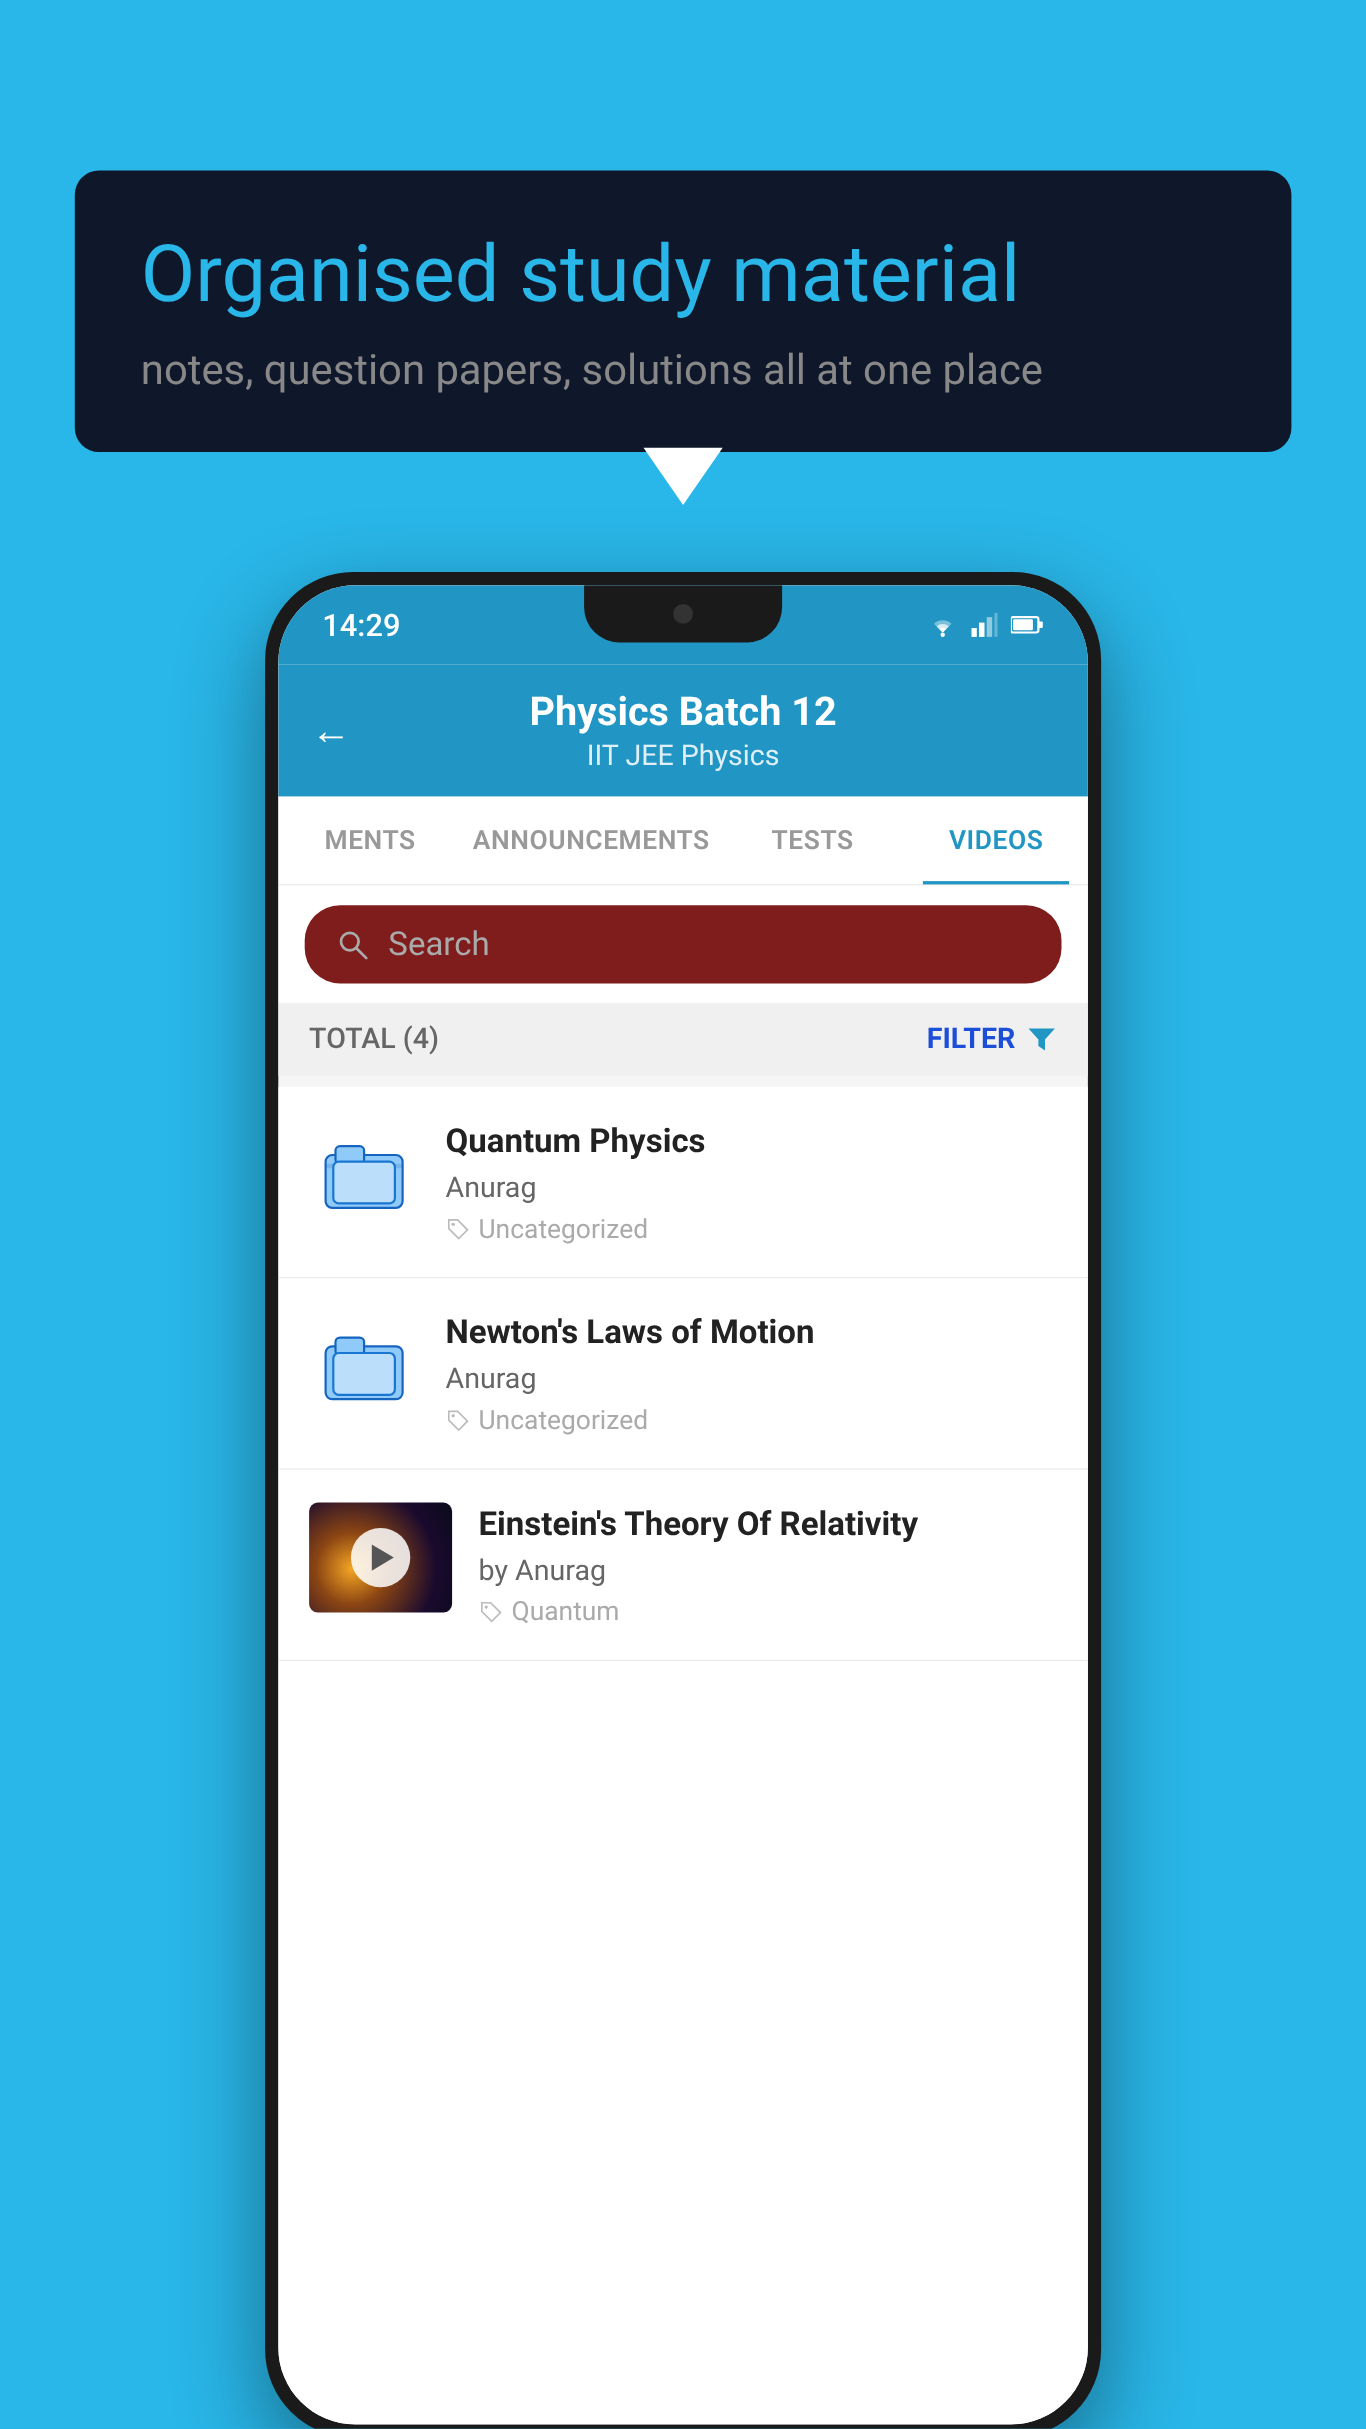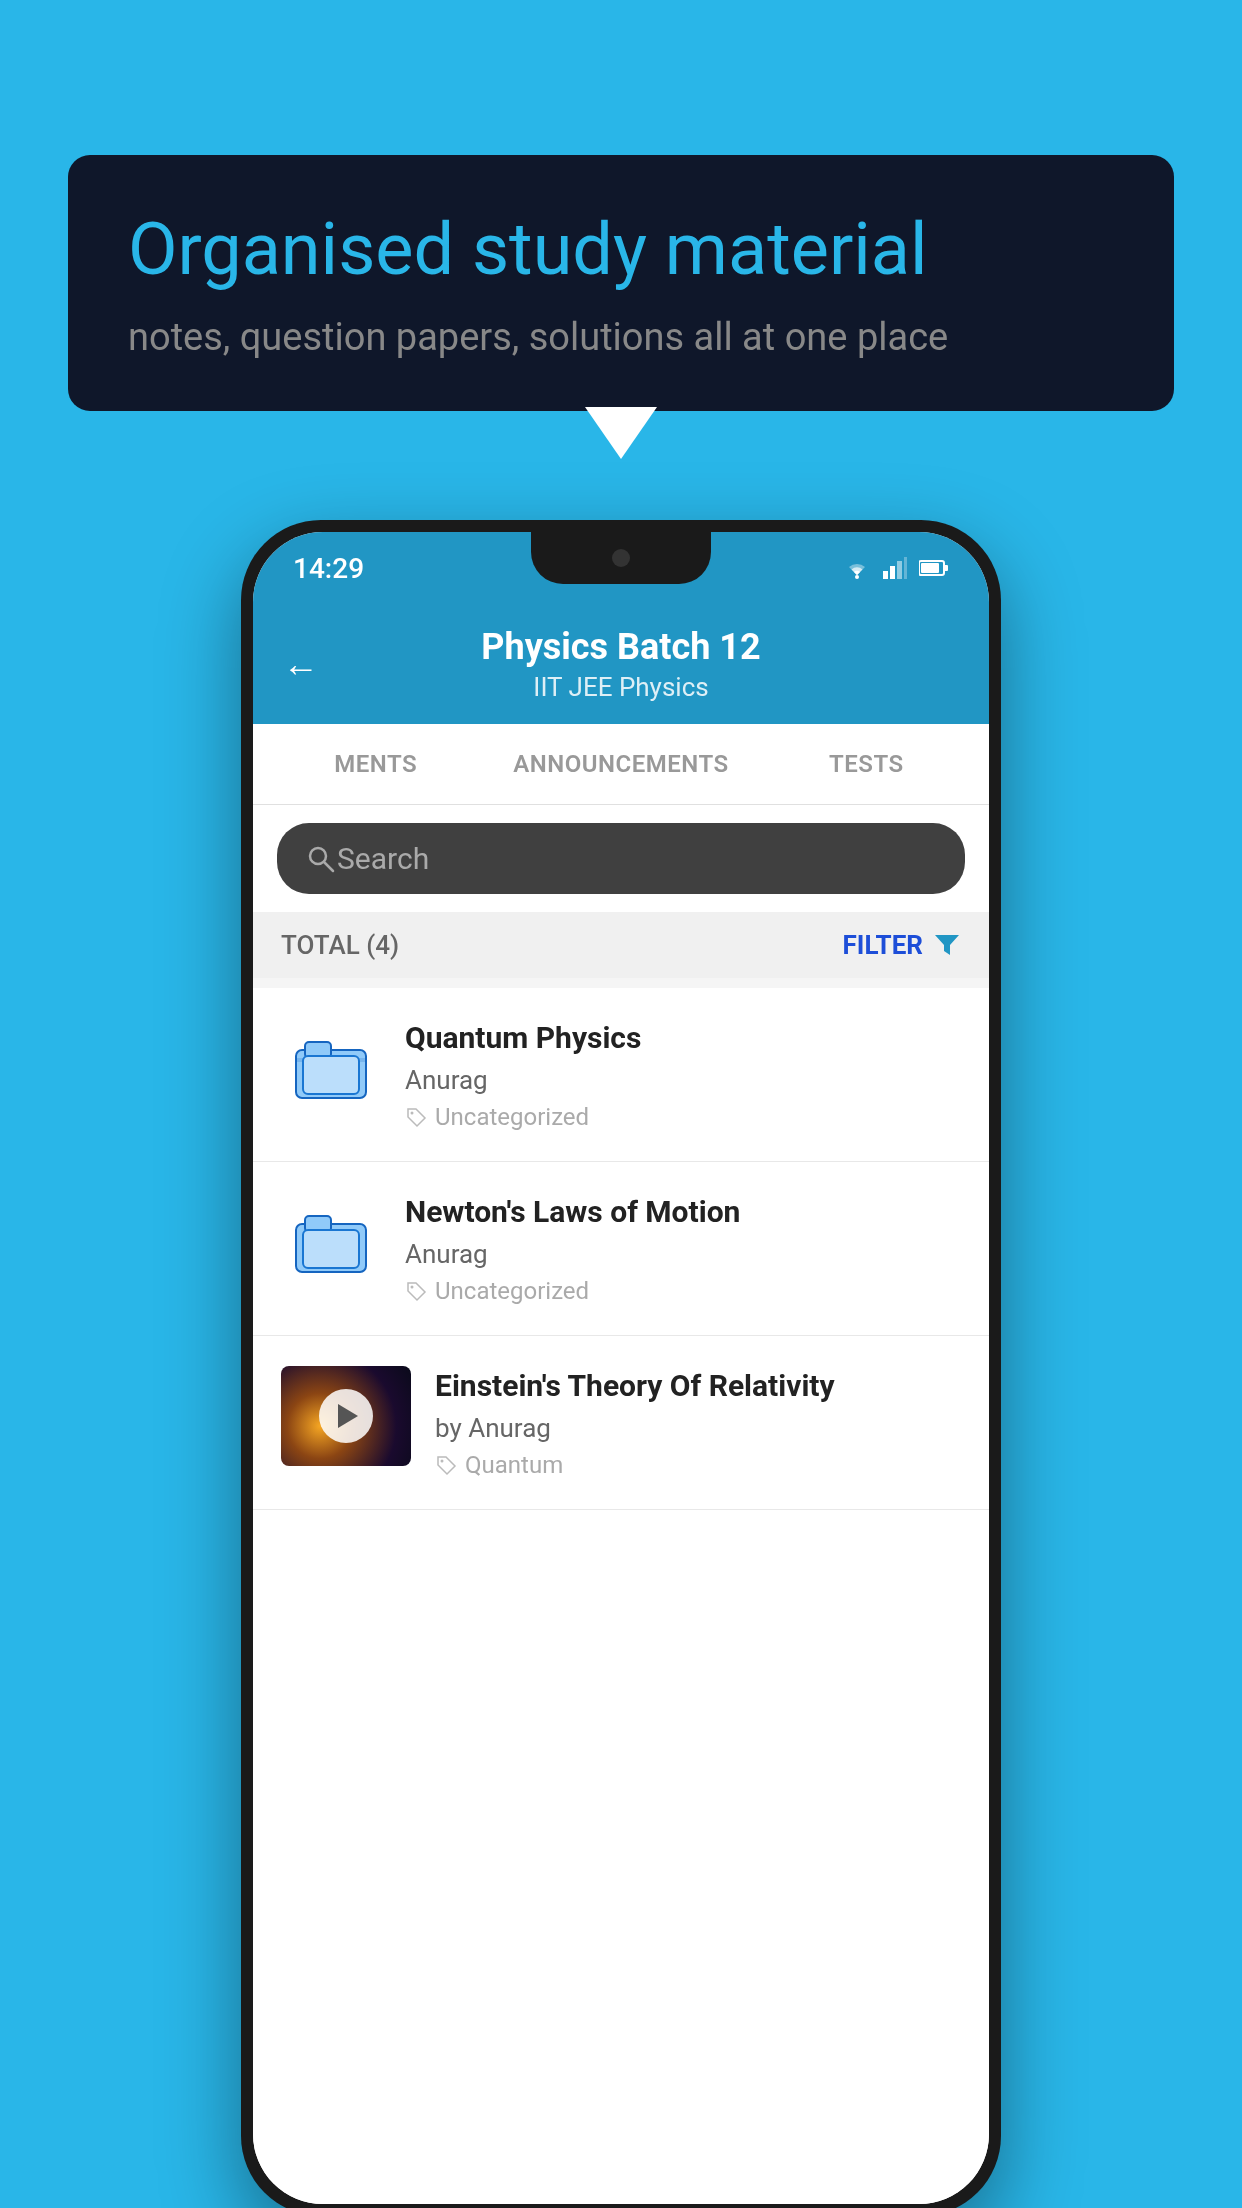--- a/index.html
+++ b/index.html
@@ -206,25 +206,26 @@
       background: #2196C4;
     }
 
     
     .search-container {
       background: white;
       padding: 18px 24px;
     }
 
     .search-bar {
-      background: #404040;
+      background: #7f1d1d;
       border-radius: 32px;
       display: flex;
       align-items: center;
       padding: 18px 28px;
+      gap: 16px;
     }
 
     .search-text {
       color: #aaa;
       font-size: 30px;
     }
 
     
     .filter-bar {
       background: #f0f0f0;
@@ -400,20 +401,21 @@
         <div class="app-header">
           <div class="back-btn">←</div>
           <div class="header-title">Physics Batch 12</div>
           <div class="header-subtitle">IIT JEE    Physics</div>
         </div>
 
         <div class="tabs-bar">
           <div class="tab-item">MENTS</div>
           <div class="tab-item">ANNOUNCEMENTS</div>
           <div class="tab-item">TESTS</div>
+          <div class="tab-item active">VIDEOS</div>
         </div>
 
         <div class="search-container">
           <div class="search-bar">
             <svg width="32" height="32" viewBox="0 0 32 32">
               <circle cx="13" cy="13" r="8" stroke="#aaa" stroke-width="2.5" fill="none"></circle>
               <line x1="19" y1="19" x2="28" y2="28" stroke="#aaa" stroke-width="2.5" stroke-linecap="round"></line>
             </svg>
             <span class="search-text">Search</span>
           </div>

